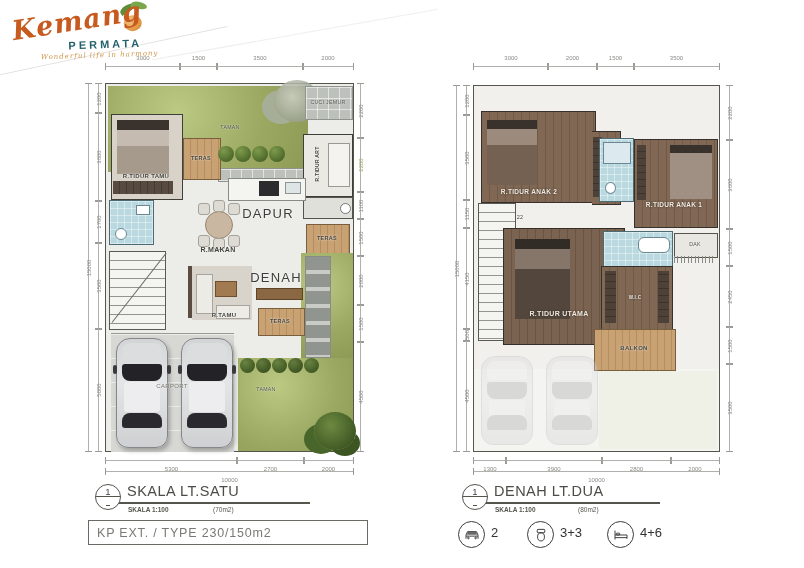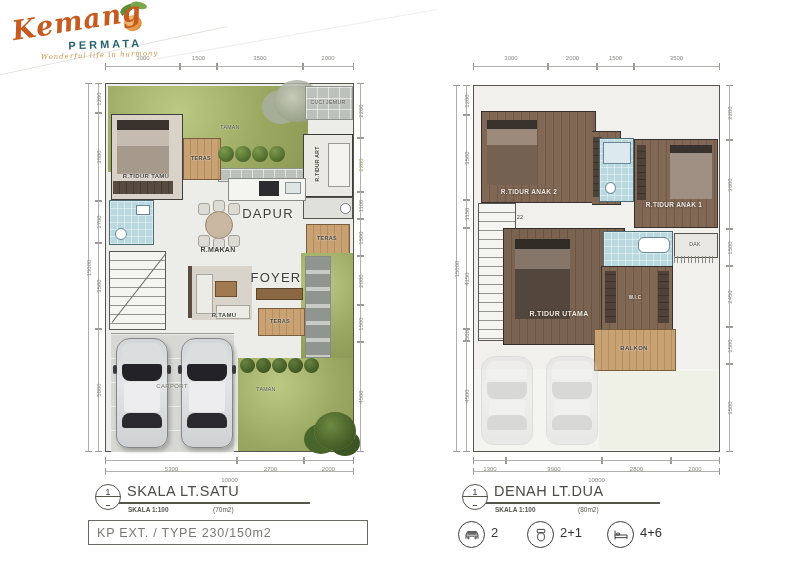--- a/index.html
+++ b/index.html
@@ -244,21 +244,21 @@
     </div>
 
     <div class="rl small" style="left:124px;top:43px">TAMAN</div>
     <div class="rl small" style="left:222px;top:18px">CUCI JEMUR</div>
     <div class="rl" style="left:95px;top:74px;font-size:5.5px">TERAS</div>
     <div class="rl" style="left:40px;top:92px;font-size:6px">R.TIDUR TAMU</div>
     <div class="rl vert" style="left:211px;top:80px;font-size:5px">R.TIDUR ART</div>
     <div class="rl big" style="left:162px;top:129px">DAPUR</div>
     <div class="rl" style="left:112px;top:165px;font-size:7px">R.MAKAN</div>
     <div class="rl" style="left:221px;top:154px;font-size:5.5px">TERAS</div>
-    <div class="rl big" style="left:170px;top:193px">FOYER</div>
+    <div class="rl big" style="left:170px;top:193px">DENAH</div>
     <div class="rl" style="left:118px;top:231px;font-size:6px">R.TAMU</div>
     <div class="rl" style="left:174px;top:237px;font-size:5.5px">TERAS</div>
     <div class="rl faded" style="left:66px;top:302px;font-size:6px">CARPORT</div>
     <div class="rl small" style="left:160px;top:305px">TAMAN</div>
   </div>
 </div>
 
 <div class="abs" style="left:452px;top:55px;width:300px;height:430px">
 
   <div class="dimh" style="left:21px;top:8px;width:74px">
@@ -418,21 +418,21 @@
       <circle cx="16.8" cy="16" r="1.1"></circle>
   </svg>
 </div>
 <div class="legend-count" style="left:491px;top:525px">2</div>
 <div class="legend-circ" style="left:527px;top:521px">
   <svg width="18" height="18" viewBox="0 0 24 24" fill="none" stroke="#3c3c3c" stroke-width="1.3">
     <rect x="7" y="4.5" width="10" height="4.5" rx="1"></rect>
       <ellipse cx="12" cy="14.5" rx="4.6" ry="5.4"></ellipse>
   </svg>
 </div>
-<div class="legend-count" style="left:560px;top:525px">2+1</div>
+<div class="legend-count" style="left:560px;top:525px">3+3</div>
 <div class="legend-circ" style="left:607px;top:521px">
   <svg width="18" height="18" viewBox="0 0 24 24" fill="none" stroke="#3c3c3c" stroke-width="1.3">
     <path d="M4 6v12"></path>
       <path d="M4 12h16v5"></path>
       <rect x="5.5" y="9.5" width="5" height="2.5" rx="1.2"></rect>
       <path d="M4 15.5h16"></path>
   </svg>
 </div>
 <div class="legend-count" style="left:640px;top:525px">4+6</div>
 

